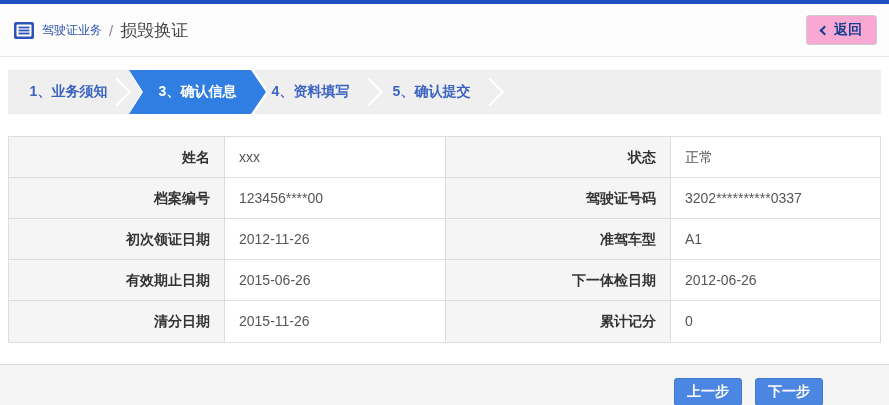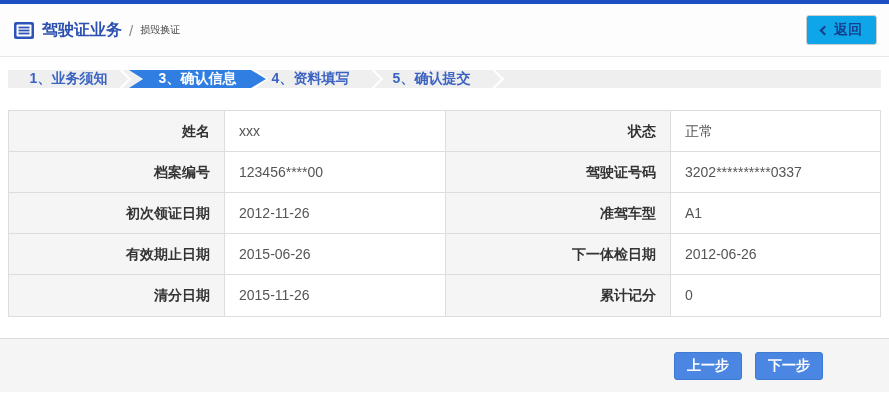--- a/index.html
+++ b/index.html
@@ -16,38 +16,38 @@
     background:#ffffff; font-size:14px;
   }
   
   .top-bar{height:4px; background:var(--top-bar);}
   
   .header{
     height:53px; background:#fdfdfd; border-bottom:1px solid #e8e8e8;
     display:flex; align-items:center; padding:0 12px 0 14px;
   }
   .header .icon{display:inline-flex; margin-right:8px;}
-  .header .title{color:var(--title); font-size:16px; font-weight:bold;}
+  .header .title{color:var(--title); font-size:12px; font-weight:normal;}
   .header .sep{color:#888; font-size:15px; margin:0 7px;}
-  .header .subtitle{color:var(--subtitle); font-size:10px;font-family:Liberation Mono, monospace;}
+  .header .subtitle{color:var(--subtitle); font-size:17px;font-family:Liberation Mono, monospace;}
   .header .spacer{flex:1;}
   .back-btn{
     display:flex; align-items:center; gap:6px;
-    background:#0ea5e9; border:1px solid #cccccc; border-radius:3px;
+    background:#f9a8d4; border:1px solid #cccccc; border-radius:3px;
     padding:5px 14px; cursor:pointer; color:var(--back-text);
     font-size:14px; font-weight:bold; font-family:inherit;margin-left:38px;
   }
   .back-btn .chev{
     width:7px; height:7px; border-left:2px solid var(--back-text);
     border-bottom:2px solid var(--back-text); transform:rotate(45deg);
     display:inline-block;
   }
   
   .steps{
-    margin:13px 8px 0 8px; height:18px; background:var(--step-bar-bg);
+    margin:13px 8px 0 8px; height:44px; background:var(--step-bar-bg);
     display:flex; align-items:stretch;
   }
   .step{
     flex:0 0 121px; position:relative; display:flex; align-items:center;
     justify-content:center; color:var(--step-text); font-weight:bold;
     font-size:14px; cursor:pointer;
   }
   .step .chev-sep{
     position:absolute; left:-12px; top:50%; width:20px; height:20px;
     margin-top:-10px; border-top:2px solid #ffffff; border-right:2px solid #ffffff;

